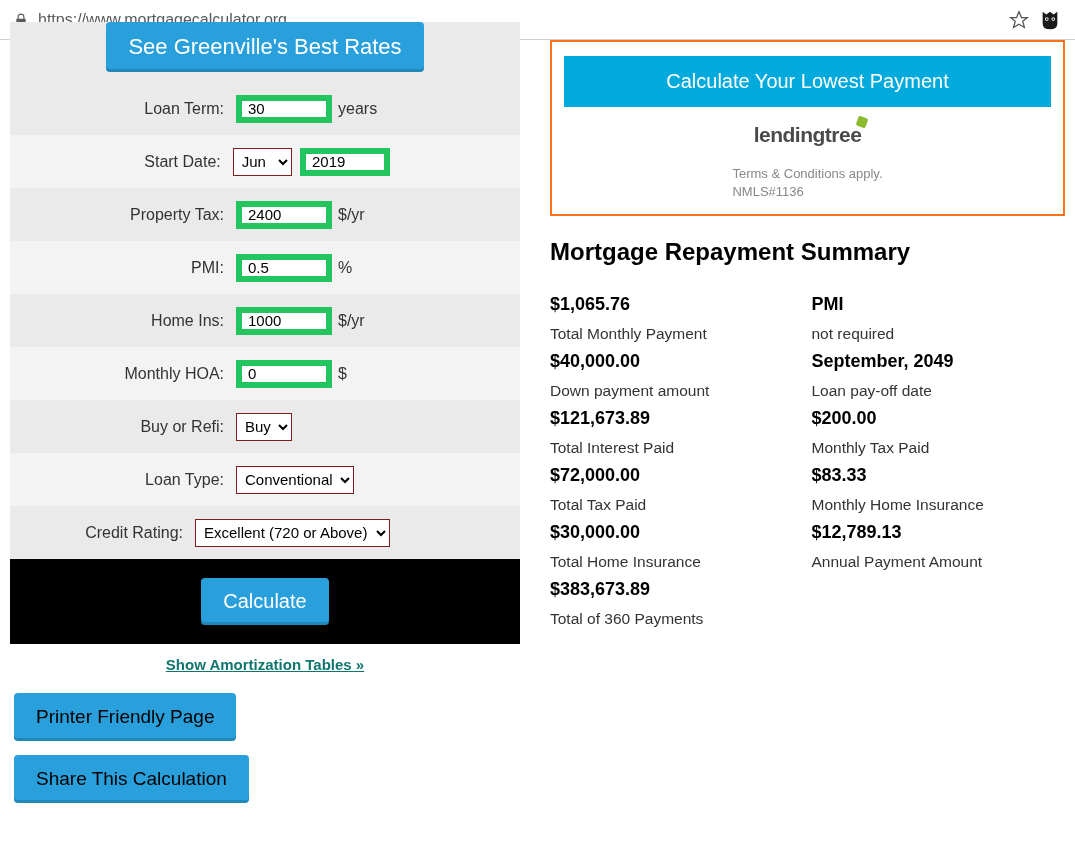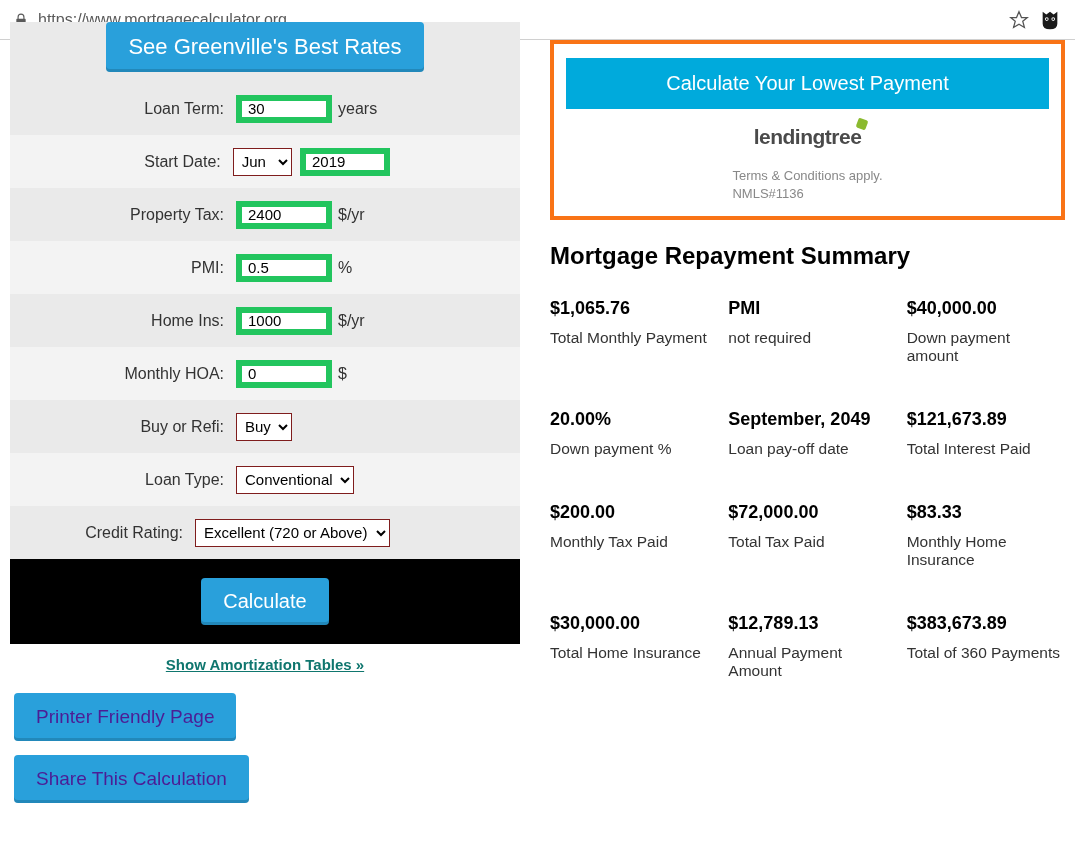--- a/index.html
+++ b/index.html
@@ -25,33 +25,33 @@
   .row-rates-wrap { background: #eaeaea; padding: 0 0 10px 0; text-align: center; }
   .lbl { width: 226px; text-align: right; padding-right: 12px; font-size: 16px; color: #333; }
   input[type=text] { height: 28px; border: 6px solid #22c55e; padding: 2px 6px; font-size: 15px; font-family: inherit; }
   .in-sm { width: 96px; }
   .in-md { width: 90px; }
   select { height: 28px; border: 1px solid #7f1d1d; font-size: 15px; font-family: inherit; background: #fff; padding: 2px 4px; }
   .unit { margin-left: 6px; font-size: 16px; color: #333; }
   .calc-row { background: #000 !important; height: 85px; justify-content: center; padding-right: 0; }
   .calc-btn { background: #29a0db; color: #fff; border: none; font-size: 20px; padding: 12px 22px; border-radius: 4px; cursor: pointer; box-shadow: inset 0 -3px 0 rgba(0,0,0,0.15); }
   .amort-link { display: block; text-align: center; color: #0f766e; font-weight: bold; text-decoration: underline; padding: 12px 0; font-size: 15px; }
-  .action-btn { display: block; background: #29a0db; color: #4c1d95; border: none; font-size: 19px; padding: 13px 22px; border-radius: 4px; margin: 8px 0 14px 4px; cursor: pointer; box-shadow: inset 0 -3px 0 rgba(0,0,0,0.15); }
+  .action-btn { display: block; background: #29a0db; color: #000000; border: none; font-size: 19px; padding: 13px 22px; border-radius: 4px; margin: 8px 0 14px 4px; cursor: pointer; box-shadow: inset 0 -3px 0 rgba(0,0,0,0.15); }
 
   
   .right { flex: 1; padding-top: 0; }
-  .ad-box { border: 4px solid #f97316; padding: 14px 12px 6px 12px; margin-bottom: 22px; text-align: center; }
+  .ad-box { border: 2px solid #f97316; padding: 14px 12px 6px 12px; margin-bottom: 22px; text-align: center; }
   .ad-btn { background: #00aadc; color: #fff; border: none; font-size: 20px; padding: 14px 24px; cursor: pointer; width: 100%; margin-bottom: 12px; }
   .ad-footer { display: flex; align-items: center; justify-content: center; gap: 18px; padding: 4px 0 8px 0; flex-direction: column; }
   .ad-terms { font-size: 13px; color: #888; text-align: left; line-height: 1.35; }
   .lt-logo { font-size: 21px; font-weight: 800; color: #4a4a4a; letter-spacing: -0.5px; position: relative; }
   .lt-logo .leaf { position: absolute; top: -6px; right: -6px; width: 10px; height: 10px; background: #8bba2f; border-radius: 2px; transform: rotate(20deg); }
 
   .summary-title { font-size: 24px; font-weight: bold; color: #000; margin-bottom: 28px; }
-  .summary-grid { display: grid; grid-template-columns: 1fr 1fr 1fr; row-gap: 44px; column-gap: 20px; }
+  .summary-grid { display: grid; grid-template-columns: 1fr 1fr; row-gap: 44px; column-gap: 20px; gap: 8px; }
   .s-item .val { font-size: 18px; font-weight: bold; color: #000; margin-bottom: 10px; }
   .s-item .lbl2 { font-size: 15.5px; color: #333; }
 </style>
 </head>
 <body>
 
 <div class="addr-bar">
   <svg class="lock-icon" viewBox="0 0 24 24" fill="#5a5a5a">
       <path d="M6 10V7a6 6 0 1 1 12 0v3h1a1 1 0 0 1 1 1v10a1 1 0 0 1-1 1H5a1 1 0 0 1-1-1V11a1 1 0 0 1 1-1h1zm2 0h8V7a4 4 0 1 0-8 0v3z"></path>
     </svg>
@@ -159,24 +159,20 @@
         </div>
       <div class="s-item">
           <div class="val">PMI</div>
           <div class="lbl2">not required</div>
         </div>
       <div class="s-item">
           <div class="val">$40,000.00</div>
           <div class="lbl2">Down payment amount</div>
         </div>
       <div class="s-item">
-          <div class="val">20.00%</div>
-          <div class="lbl2">Down payment %</div>
-        </div>
-      <div class="s-item">
           <div class="val">September, 2049</div>
           <div class="lbl2">Loan pay-off date</div>
         </div>
       <div class="s-item">
           <div class="val">$121,673.89</div>
           <div class="lbl2">Total Interest Paid</div>
         </div>
       <div class="s-item">
           <div class="val">$200.00</div>
           <div class="lbl2">Monthly Tax Paid</div>

